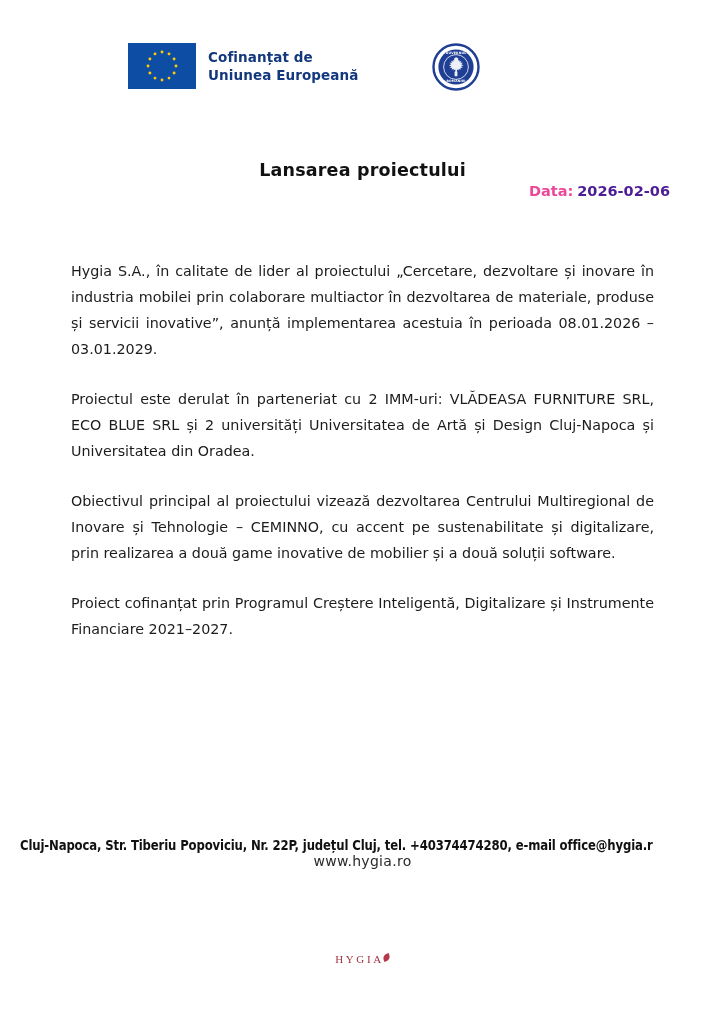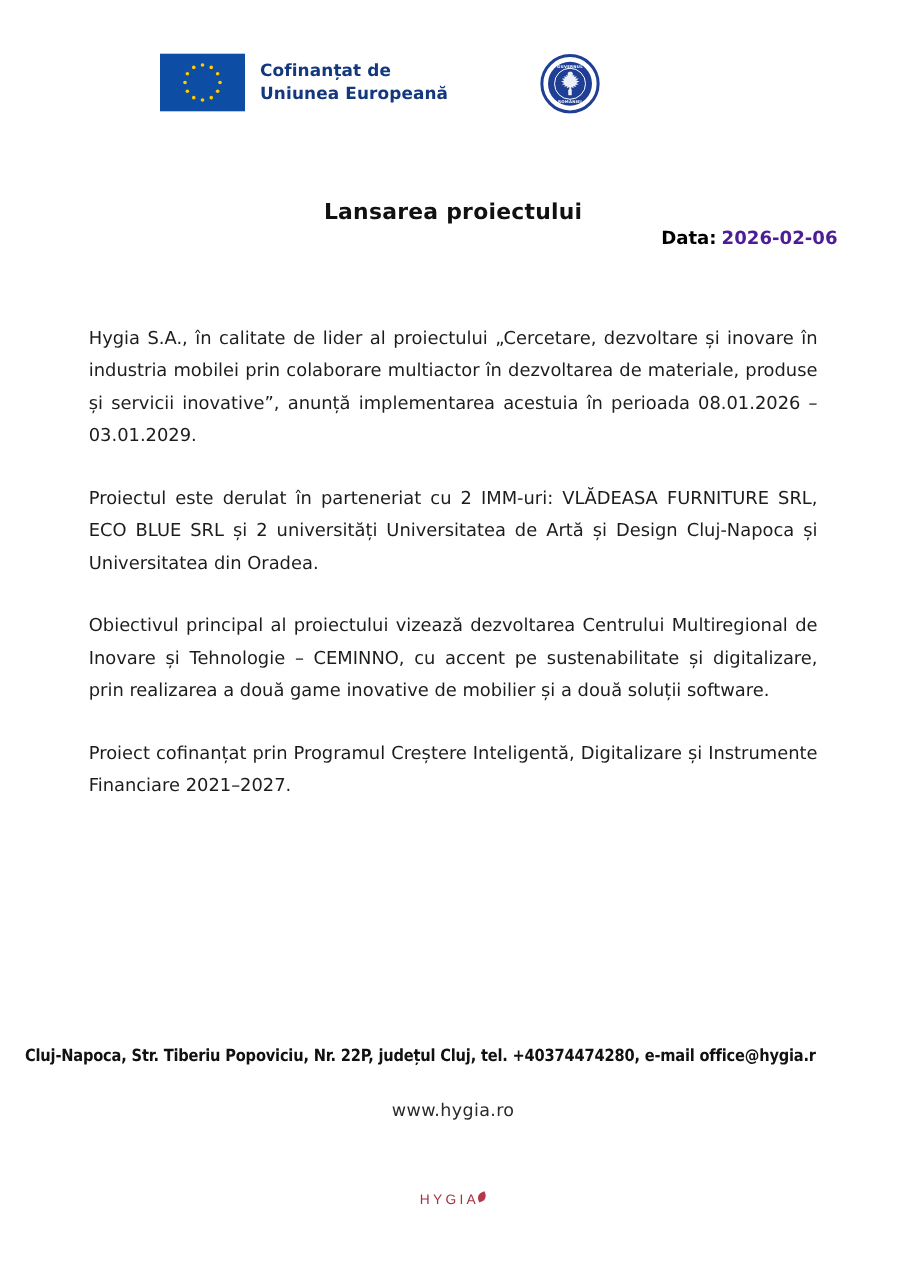--- a/index.html
+++ b/index.html
@@ -83,21 +83,21 @@
 
   
   .date-line {
     position: absolute;
     top: 183px;
     right: 55px;
     font-size: 14.5px;
     font-weight: bold;
     white-space: nowrap;
   }
-  .date-label { color: #000000; }
+  .date-label { color: #ec4899; }
   .date-value { color: #4c1d95; margin-left: 4px; }
 
   
   .body-block {
     position: absolute;
     top: 258px;
     left: 71px;
     width: 583px;
   }
   .para {
@@ -123,39 +123,39 @@
     color: #111111;
     white-space: nowrap;
     overflow: hidden;
     letter-spacing: -0.15px;
     transform: scaleX(0.97);
     transform-origin: left center;
   }
 
   .footer-site {
     position: absolute;
-    top: 881px;
+    top: 853px;
     left: 0;
     width: 725px;
     text-align: center;
     font-size: 14px;
     color: #2a2a2a;
     letter-spacing: 0.3px;
   }
 
   .brand-mark {
     position: absolute;
     top: 948px;
     left: 0;
     width: 725px;
     text-align: center;
   }
   .brand-word {
     display: inline-block;
-    font-family: Liberation Sans, sans-serif;
+    font-family: Liberation Serif, serif;
     font-size: 11px;
     letter-spacing: 2.6px;
     color: #a33341;
     position: relative;
   }
   .brand-leaf {
     display: inline-block;
     width: 7px;
     height: 7px;
     margin-left: -1px;

